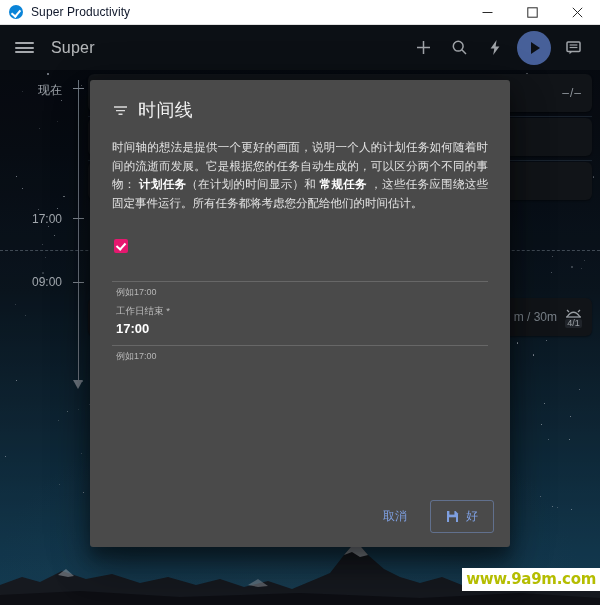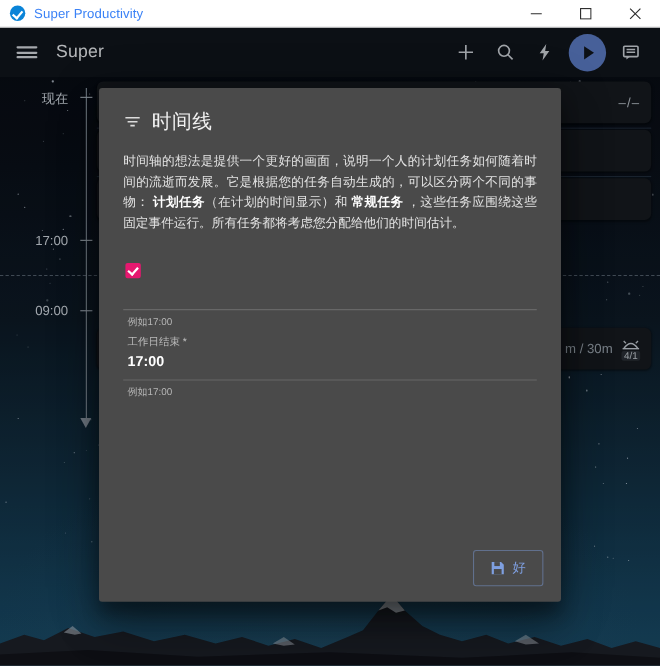--- a/index.html
+++ b/index.html
@@ -20,21 +20,21 @@
   }
   .app-icon{
     width:14px;height:14px;border-radius:50%;
     background:#0a84d8;position:relative;flex:0 0 auto;margin-right:8px;
   }
   .app-icon::after{
     content:"";position:absolute;left:4px;top:3px;
     width:4px;height:7px;border:2px solid #fff;border-top:none;border-left:none;
     transform:rotate(40deg);
   }
-  .title-text{font-size:12px;color:#3b82f6;letter-spacing:.1px;}
+  .title-text{font-size:12px;color:#0f172a;letter-spacing:.1px;}
   .win-btns{margin-left:auto;display:flex;height:25px;}
   .win-btn{
     width:45px;height:25px;display:flex;align-items:center;justify-content:center;
     color:#2b2b2b;font-size:12px;line-height:1;
   }
   .win-btn svg{display:block;}
 
   
   .bg{position:absolute;left:0;top:25px;width:600px;height:580px;overflow:hidden;z-index:0;}
   .sky{
@@ -469,20 +469,21 @@
       <div class="field">
         <div class="field-label">工作日结束 *</div>
         <div class="field-value">17:00</div>
       </div>
       <div class="field-hint">例如17:00</div>
 
 
     </div>
 
     <div class="dlg-foot">
+      <div class="btn-cancel">取消</div>
       <div class="btn-save">
         <svg width="13" height="13" viewBox="0 0 13 13">
           <path d="M1 1 H9.5 L12 3.5 V12 H1 Z" fill="#7e9fe0"></path>
           <rect x="3.4" y="1" width="5" height="3.6" fill="#4a4a4a"></rect>
           <rect x="3" y="7.3" width="7" height="4.7" fill="#4a4a4a"></rect>
         </svg>
         <span>好</span>
       </div>
     </div>
   </div>
@@ -503,14 +504,17 @@
       </div>
       <div class="win-btn">
         <svg width="11" height="11" viewBox="0 0 11 11">
             <line x1="0.8" y1="0.8" x2="10.2" y2="10.2" stroke="#2b2b2b" stroke-width="1"></line>
             <line x1="10.2" y1="0.8" x2="0.8" y2="10.2" stroke="#2b2b2b" stroke-width="1"></line>
           </svg>
       </div>
     </div>
   </div>
 
+  <div class="watermark">
+    <span>www.9a9m.com</span>
+  </div>
 
 </div>
 
 </body></html>

